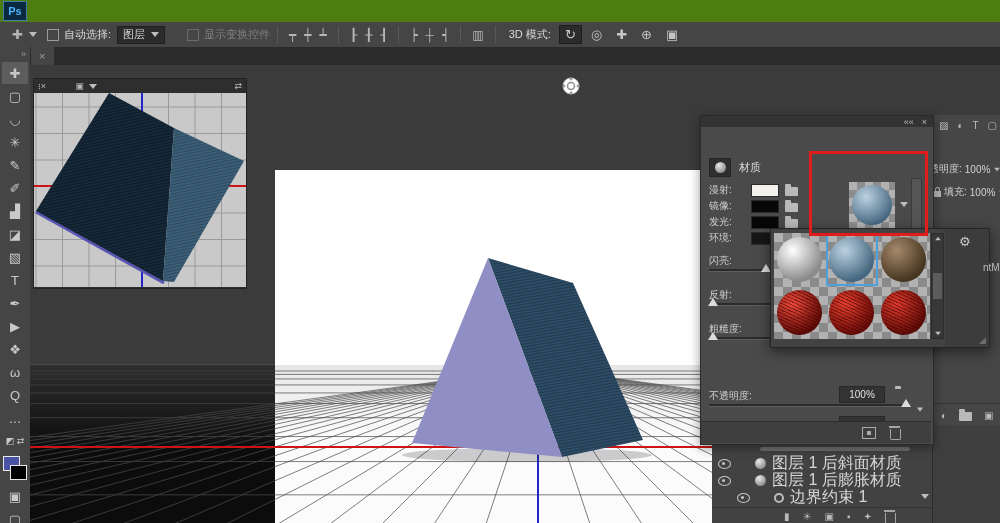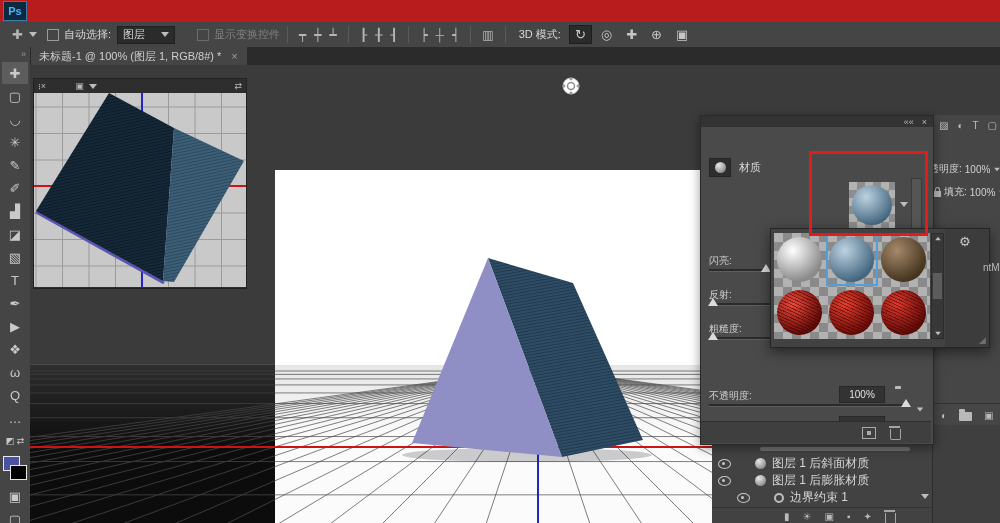--- a/index.html
+++ b/index.html
@@ -3,31 +3,31 @@
 <meta charset="utf-8">
 <style>
   html,body{margin:0;padding:0;background:#222;}
   body{width:1000px;height:523px;position:relative;overflow:hidden;
        font-family:"Liberation Sans","DejaVu Sans",sans-serif;
        color:#d8d8d8;font-size:11px;-webkit-font-smoothing:antialiased;}
   .abs{position:absolute;}
   .nw{white-space:nowrap;}
 
   
-  #menubar{left:0;top:0;width:1000px;height:22px;background:#b91c1c;border-bottom:1px solid #262626;display:flex;align-items:center;}
+  #menubar{left:0;top:0;width:1000px;height:22px;background:#4d7c0f;border-bottom:1px solid #262626;display:flex;align-items:center;}
   #pslogo{width:22px;height:18px;margin:0 6px 0 4px;background:#0b2a3f;color:#4db3ff;font-weight:bold;font-size:11px;display:flex;align-items:center;justify-content:center;outline:1px solid #3e7ca8;}
   .menu-item{padding:0 11px;line-height:22px;color:#e3e3e3;font-size:12px;cursor:default;}
 
   
   #optionsbar{left:0;top:22px;width:1000px;height:25px;background:#454545;border-bottom:1px solid #2a2a2a;display:flex;align-items:center;}
   .opt-sep{width:1px;height:17px;background:#5a5a5a;margin:0 7px;}
   .chk{width:10px;height:10px;border:1px solid #9a9a9a;background:transparent;margin:0 5px 0 10px;}
   .chk.dim{border-color:#6b6b6b;}
   .dim{color:#7f7f7f;}
-  #layer-dd{background:#2b2b2b;border:1px solid #1f1f1f;height:16px;display:flex;align-items:center;padding:0 5px;margin-left:6px;gap:16px;justify-content:flex-end;}
+  #layer-dd{background:#2b2b2b;border:1px solid #1f1f1f;height:16px;display:flex;align-items:center;padding:0 5px;margin-left:6px;gap:6px;justify-content:flex-end;}
   .cv-down{width:0;height:0;border-left:4px solid transparent;border-right:4px solid transparent;border-top:5px solid #bdbdbd;}
   .cv-up{width:0;height:0;border-left:4px solid transparent;border-right:4px solid transparent;border-bottom:5px solid #bdbdbd;}
   .tool-ic{color:#b5b5b5;font-size:12px;padding:0 4px;cursor:default;}
   .mode-ic{color:#c5c5c5;font-size:13px;padding:1px 5px;margin:0 2px;cursor:default;}
   .mode-ic.sel{background:#2b2b2b;border:1px solid #1d1d1d;}
 
   
   #tabbar{left:30px;top:47px;width:970px;height:18px;background:#2b2b2b;display:flex;}
   #doctab{background:#454545;height:18px;display:flex;align-items:center;padding:0 9px;gap:10px;color:#cfcfcf;font-size:11px;}
   #tab-close{color:#9d9d9d;cursor:default;}
@@ -67,21 +67,21 @@
   
   #layersstrip{left:932px;top:115px;width:68px;height:408px;background:#464646;border-left:1px solid #2c2c2c;z-index:4;overflow:hidden;}
   .strip-ic{color:#bcbcbc;font-size:10px;padding:0 3px;}
   .strip-row{position:absolute;white-space:nowrap;font-size:10px;color:#d2d2d2;display:flex;align-items:center;gap:3px;}
   #strip-bottom{position:absolute;left:0;top:288px;width:68px;height:22px;border-top:1px solid #333;display:flex;align-items:center;gap:9px;padding-left:5px;}
   #strip-empty{position:absolute;left:0;top:310px;width:68px;height:98px;background:#3f3f3f;}
 
   
   #panel3d{left:712px;top:443px;width:220px;height:80px;background:#424242;border-top:1px solid #2b2b2b;z-index:6;overflow:hidden;}
   #p3-scroll{position:absolute;left:48px;top:3px;width:150px;height:4px;background:#6f6f6f;border-radius:2px;}
-  .p3row{position:absolute;left:0;width:220px;height:17px;display:flex;align-items:center;gap:6px;font-size:12px;color:#d6d6d6;}
+  .p3row{position:absolute;left:0;width:220px;height:17px;display:flex;align-items:center;gap:6px;font-size:16px;color:#d6d6d6;}
   .eye{width:11px;height:8px;border:1px solid #c6c6c6;border-radius:50%;position:relative;margin-left:6px;flex:none;}
   .eye::after{content:"";position:absolute;left:3px;top:2px;width:3px;height:3px;border-radius:50%;background:#c6c6c6;}
   .ball{width:11px;height:11px;border-radius:50%;background:radial-gradient(circle at 35% 30%,#e8e8e8,#6f6f6f);flex:none;margin-left:18px;}
   .ring{width:10px;height:10px;border-radius:50%;border:2px solid #bdbdbd;flex:none;margin-left:18px;box-sizing:border-box;}
   #p3-buttons{position:absolute;left:0;top:63px;width:220px;height:17px;border-top:1px solid #333;display:flex;align-items:center;gap:13px;padding-left:72px;}
   .p3b{color:#b9b9b9;font-size:10px;}
   #p3-chev{position:absolute;left:209px;top:50px;}
 
   
   #proppanel{left:700px;top:115px;width:232px;height:328px;background:#4a4a4a;border:1px solid #2a2a2a;z-index:10;box-shadow:0 3px 10px rgba(0,0,0,.4);}
@@ -181,21 +181,20 @@
       <span class="mode-ic sel">↻</span>
       <span class="mode-ic">◎</span>
       <span class="mode-ic">✚</span>
       <span class="mode-ic">⊕</span>
       <span class="mode-ic">▣</span>
     </div>
 </div>
 
 <div id="tabbar" class="abs">
   <div id="doctab">
-    <span>未标题-1 @ 100% (图层 1, RGB/8#) *</span>
     <span id="tab-close">×</span>
   </div>
 </div>
 
 <div id="toolbar" class="abs">
   <div id="tb-head">»</div>
   <div id="tools">
       <div class="tool sel">✚</div>
       <div class="tool">▢</div>
       <div class="tool">◡</div>
@@ -478,20 +477,41 @@
   <div id="pp-minibar">
     <span>««</span>
     <span>×</span>
   </div>
   <div id="pp-matrow">
     <span id="pp-maticon">
         <span class="ball"></span>
       </span>
     <span>材质</span>
   </div>
+  <div id="pp-maps">
+      <div class="maprow">
+        <span class="maplabel">漫射:</span>
+        <span class="swatch" style="background: rgb(242, 241, 236);"></span>
+        <span class="folder"></span>
+      </div>
+      <div class="maprow">
+        <span class="maplabel">镜像:</span>
+        <span class="swatch" style="background: rgb(7, 7, 7);"></span>
+        <span class="folder"></span>
+      </div>
+      <div class="maprow">
+        <span class="maplabel">发光:</span>
+        <span class="swatch" style="background: rgb(7, 7, 7);"></span>
+        <span class="folder"></span>
+      </div>
+      <div class="maprow">
+        <span class="maplabel">环境:</span>
+        <span class="swatch" style="background: rgb(22, 22, 22);"></span>
+      </div>
+    </div>
   <div id="pp-preview">
     <div id="pp-preview-sphere"></div>
   </div>
   <span id="pp-preview-chev" class="cv-down"></span>
   <div id="pp-scroll"></div>
   <div id="pp-sliders">
       <div class="sliderrow" style="top: 138px; height: 30px;"><span class="sliderlabel">闪亮:</span><span class="track"></span><span class="thumb" style="left: 27%;"></span></div>
       <div class="sliderrow" style="top: 172px; height: 30px;"><span class="sliderlabel">反射:</span><span class="track"></span><span class="thumb" style="left: 2%;"></span></div>
       <div class="sliderrow" style="top: 206px; height: 30px;"><span class="sliderlabel">粗糙度:</span><span class="track"></span><span class="thumb" style="left: 2%;"></span></div>
     </div>

